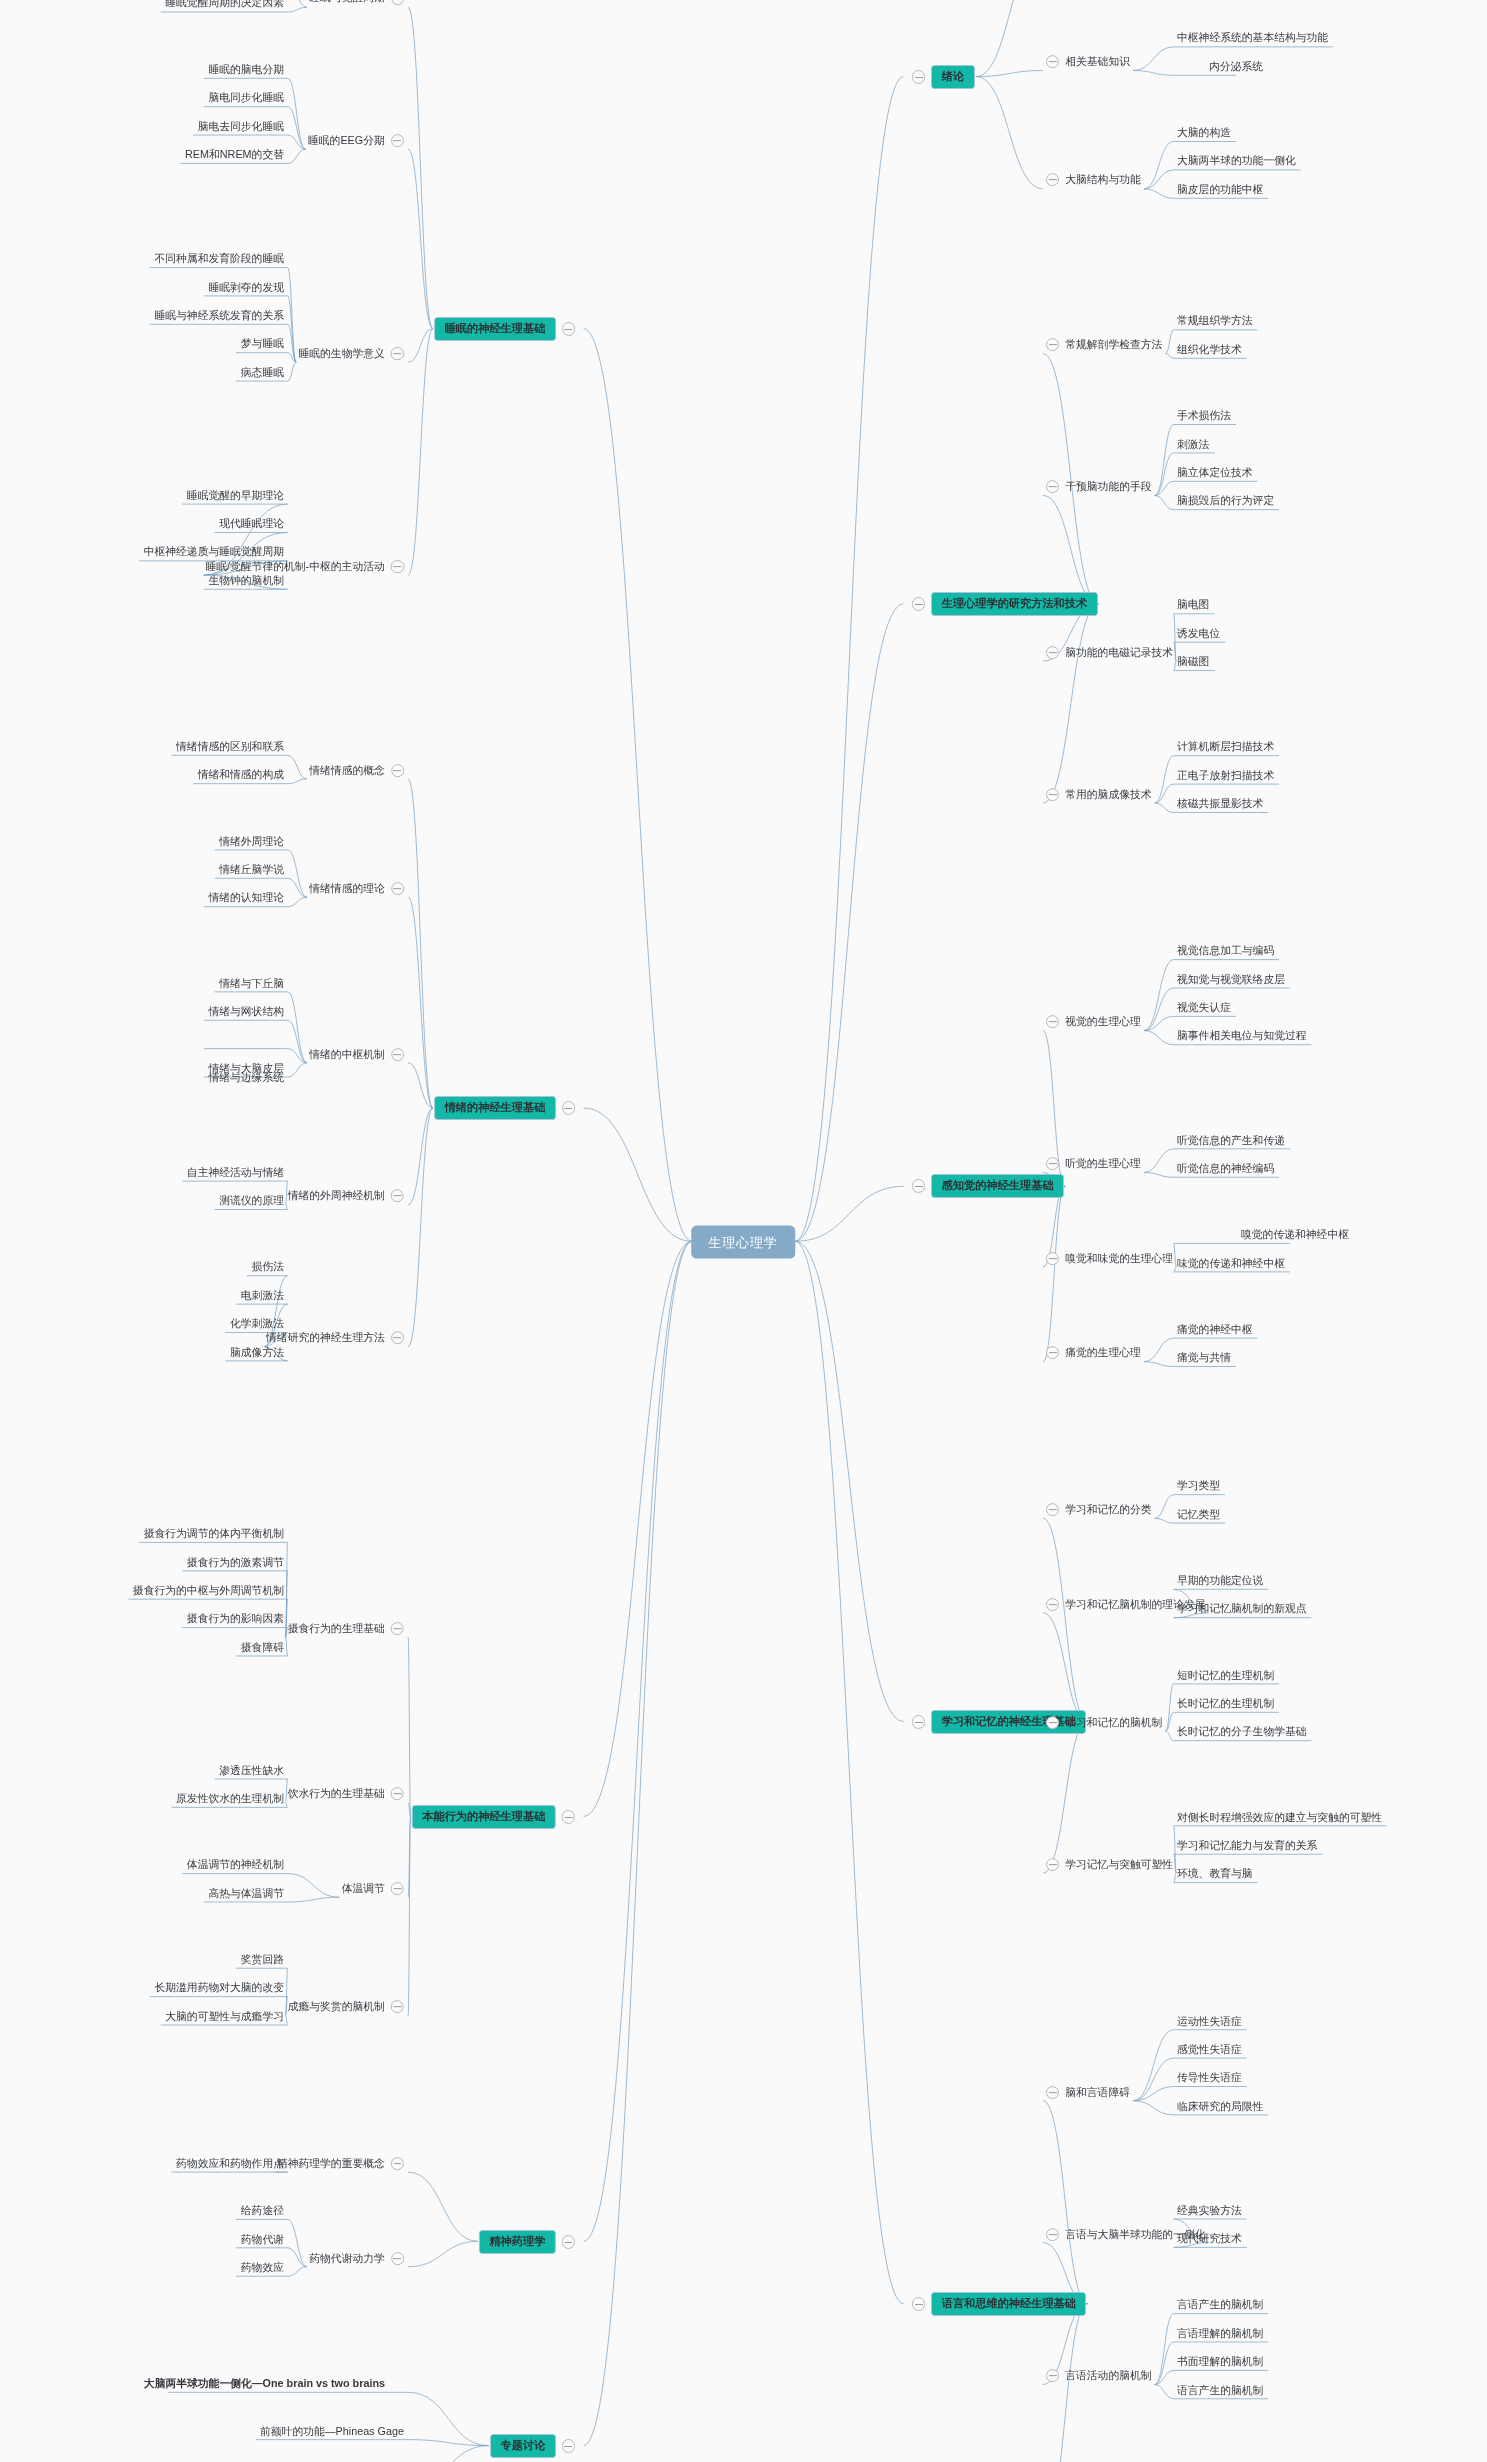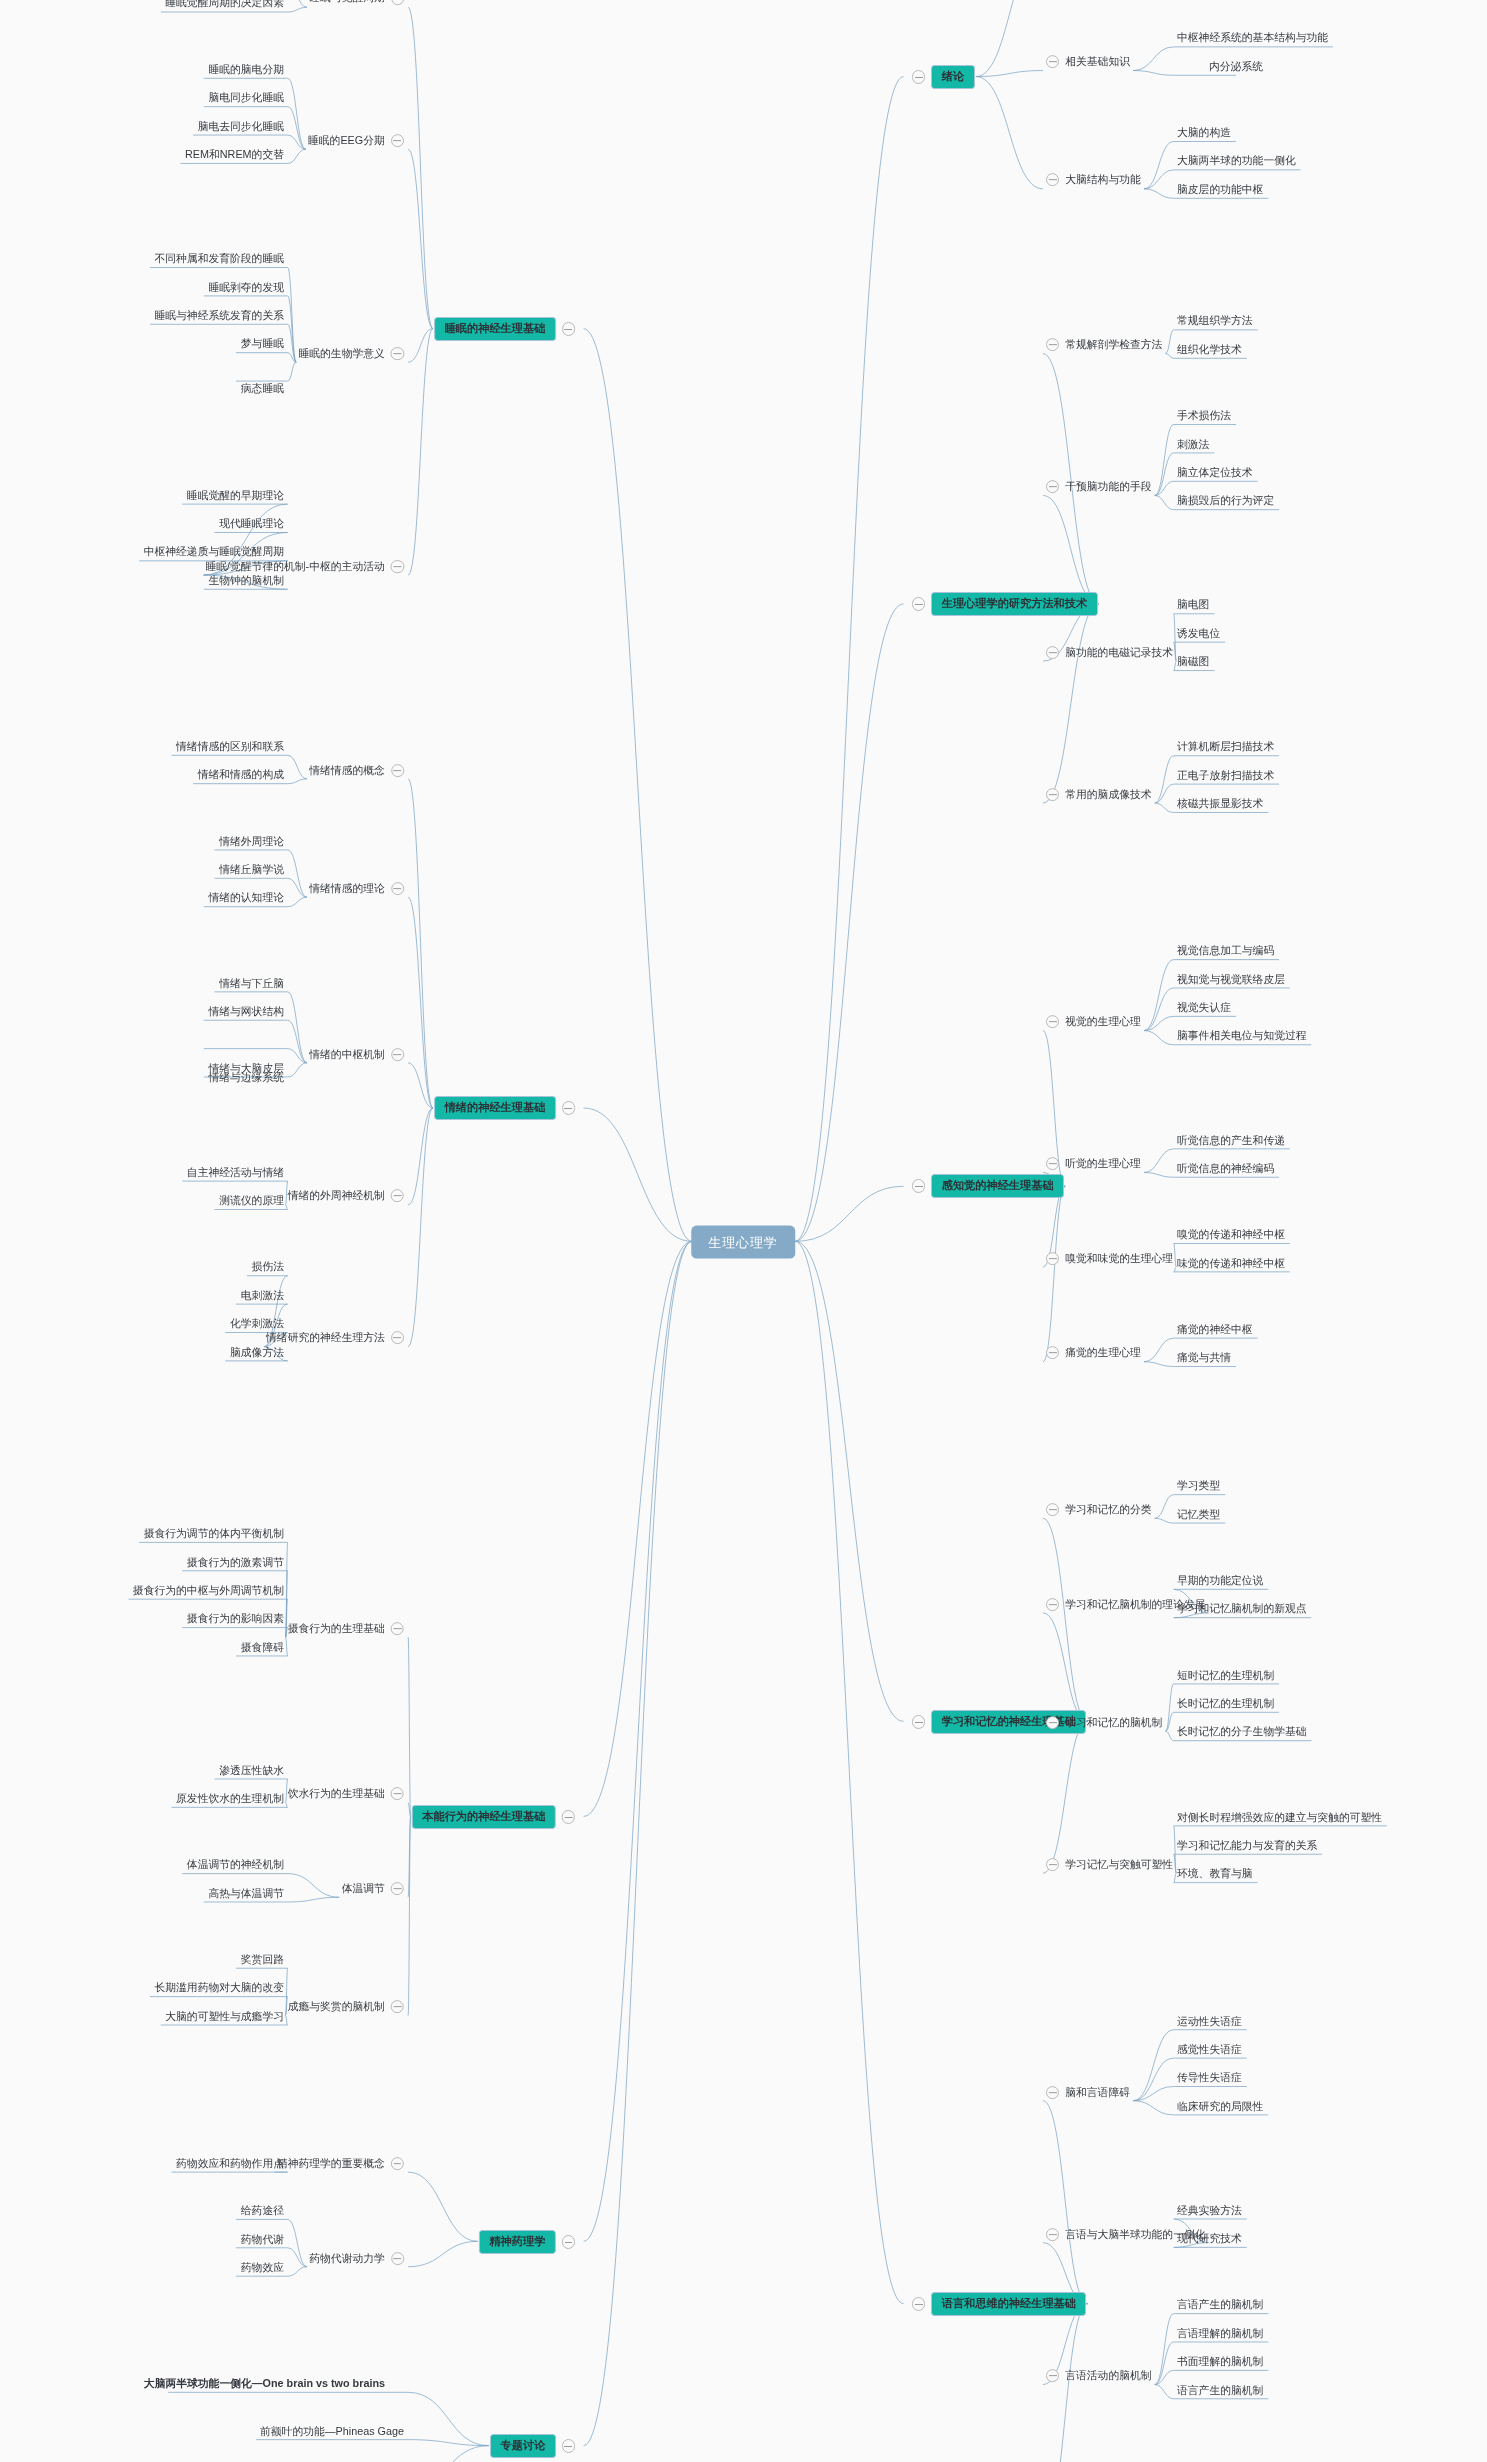--- a/index.html
+++ b/index.html
@@ -248,21 +248,21 @@
       <div class="node right lvl1 boxed" style="left: 912px; top: 1186px;"><span class="toggle"></span><span class="txt">感知觉的神经生理基础</span></div>
       <div class="node right lvl2" style="left: 1046px; top: 1021px;"><span class="toggle"></span><span class="txt">视觉的生理心理</span></div>
       <div class="node right lvl3" style="left: 1177px; top: 950px;"><span class="txt">视觉信息加工与编码</span></div>
       <div class="node right lvl3" style="left: 1177px; top: 979px;"><span class="txt">视知觉与视觉联络皮层</span></div>
       <div class="node right lvl3" style="left: 1177px; top: 1007px;"><span class="txt">视觉失认症</span></div>
       <div class="node right lvl3" style="left: 1177px; top: 1035px;"><span class="txt">脑事件相关电位与知觉过程</span></div>
       <div class="node right lvl2" style="left: 1046px; top: 1163px;"><span class="toggle"></span><span class="txt">听觉的生理心理</span></div>
       <div class="node right lvl3" style="left: 1177px; top: 1140px;"><span class="txt">听觉信息的产生和传递</span></div>
       <div class="node right lvl3" style="left: 1177px; top: 1168px;"><span class="txt">听觉信息的神经编码</span></div>
       <div class="node right lvl2" style="left: 1046px; top: 1258px;"><span class="toggle"></span><span class="txt">嗅觉和味觉的生理心理</span></div>
-      <div class="node right lvl3" style="left: 1177px; top: 1234px;"><span class="txt">嗅觉的传递和神经中枢</span></div>
+      <div class="node right lvl3" style="left: 1241px; top: 1234px;"><span class="txt">嗅觉的传递和神经中枢</span></div>
       <div class="node right lvl3" style="left: 1177px; top: 1263px;"><span class="txt">味觉的传递和神经中枢</span></div>
       <div class="node right lvl2" style="left: 1046px; top: 1352px;"><span class="toggle"></span><span class="txt">痛觉的生理心理</span></div>
       <div class="node right lvl3" style="left: 1177px; top: 1329px;"><span class="txt">痛觉的神经中枢</span></div>
       <div class="node right lvl3" style="left: 1177px; top: 1357px;"><span class="txt">痛觉与共情</span></div>
       <div class="node right lvl1 boxed" style="left: 912px; top: 1722px;"><span class="toggle"></span><span class="txt">学习和记忆的神经生理基础</span></div>
       <div class="node right lvl2" style="left: 1046px; top: 1509px;"><span class="toggle"></span><span class="txt">学习和记忆的分类</span></div>
       <div class="node right lvl3" style="left: 1177px; top: 1485px;"><span class="txt">学习类型</span></div>
       <div class="node right lvl3" style="left: 1177px; top: 1514px;"><span class="txt">记忆类型</span></div>
       <div class="node right lvl2" style="left: 1046px; top: 1604px;"><span class="toggle"></span><span class="txt">学习和记忆脑机制的理论发展</span></div>
       <div class="node right lvl3" style="left: 1177px; top: 1580px;"><span class="txt">早期的功能定位说</span></div>
@@ -295,21 +295,21 @@
       <div class="node left lvl2" style="left: 404px; top: 140px;"><span class="txt">睡眠的EEG分期</span><span class="toggle"></span></div>
       <div class="node left lvl3" style="left: 284px; top: 69px;"><span class="txt">睡眠的脑电分期</span></div>
       <div class="node left lvl3" style="left: 284px; top: 97px;"><span class="txt">脑电同步化睡眠</span></div>
       <div class="node left lvl3" style="left: 284px; top: 126px;"><span class="txt">脑电去同步化睡眠</span></div>
       <div class="node left lvl3" style="left: 284px; top: 154px;"><span class="txt">REM和NREM的交替</span></div>
       <div class="node left lvl2" style="left: 404px; top: 353px;"><span class="txt">睡眠的生物学意义</span><span class="toggle"></span></div>
       <div class="node left lvl3" style="left: 284px; top: 258px;"><span class="txt">不同种属和发育阶段的睡眠</span></div>
       <div class="node left lvl3" style="left: 284px; top: 287px;"><span class="txt">睡眠剥夺的发现</span></div>
       <div class="node left lvl3" style="left: 284px; top: 315px;"><span class="txt">睡眠与神经系统发育的关系</span></div>
       <div class="node left lvl3" style="left: 284px; top: 343px;"><span class="txt">梦与睡眠</span></div>
-      <div class="node left lvl3" style="left: 284px; top: 372px; margin-top: 16px;"><span class="txt">病态睡眠</span></div>
+      <div class="node left lvl3" style="left: 284px; top: 372px;"><span class="txt">病态睡眠</span></div>
       <div class="node left lvl2" style="left: 404px; top: 566px;"><span class="txt">睡眠/觉醒节律的机制-中枢的主动活动</span><span class="toggle"></span></div>
       <div class="node left lvl3" style="left: 284px; top: 495px;"><span class="txt">睡眠觉醒的早期理论</span></div>
       <div class="node left lvl3" style="left: 284px; top: 523px;"><span class="txt">现代睡眠理论</span></div>
       <div class="node left lvl3" style="left: 284px; top: 551px;"><span class="txt">中枢神经递质与睡眠觉醒周期</span></div>
       <div class="node left lvl3" style="left: 284px; top: 580px;"><span class="txt">生物钟的脑机制</span></div>
       <div class="node left lvl1 boxed" style="left: 575px; top: 1108px;"><span class="txt">情绪的神经生理基础</span><span class="toggle"></span></div>
       <div class="node left lvl2" style="left: 404px; top: 770px;"><span class="txt">情绪情感的概念</span><span class="toggle"></span></div>
       <div class="node left lvl3" style="left: 284px; top: 746px;"><span class="txt">情绪情感的区别和联系</span></div>
       <div class="node left lvl3" style="left: 284px; top: 774px;"><span class="txt">情绪和情感的构成</span></div>
       <div class="node left lvl2" style="left: 404px; top: 888px;"><span class="txt">情绪情感的理论</span><span class="toggle"></span></div>

